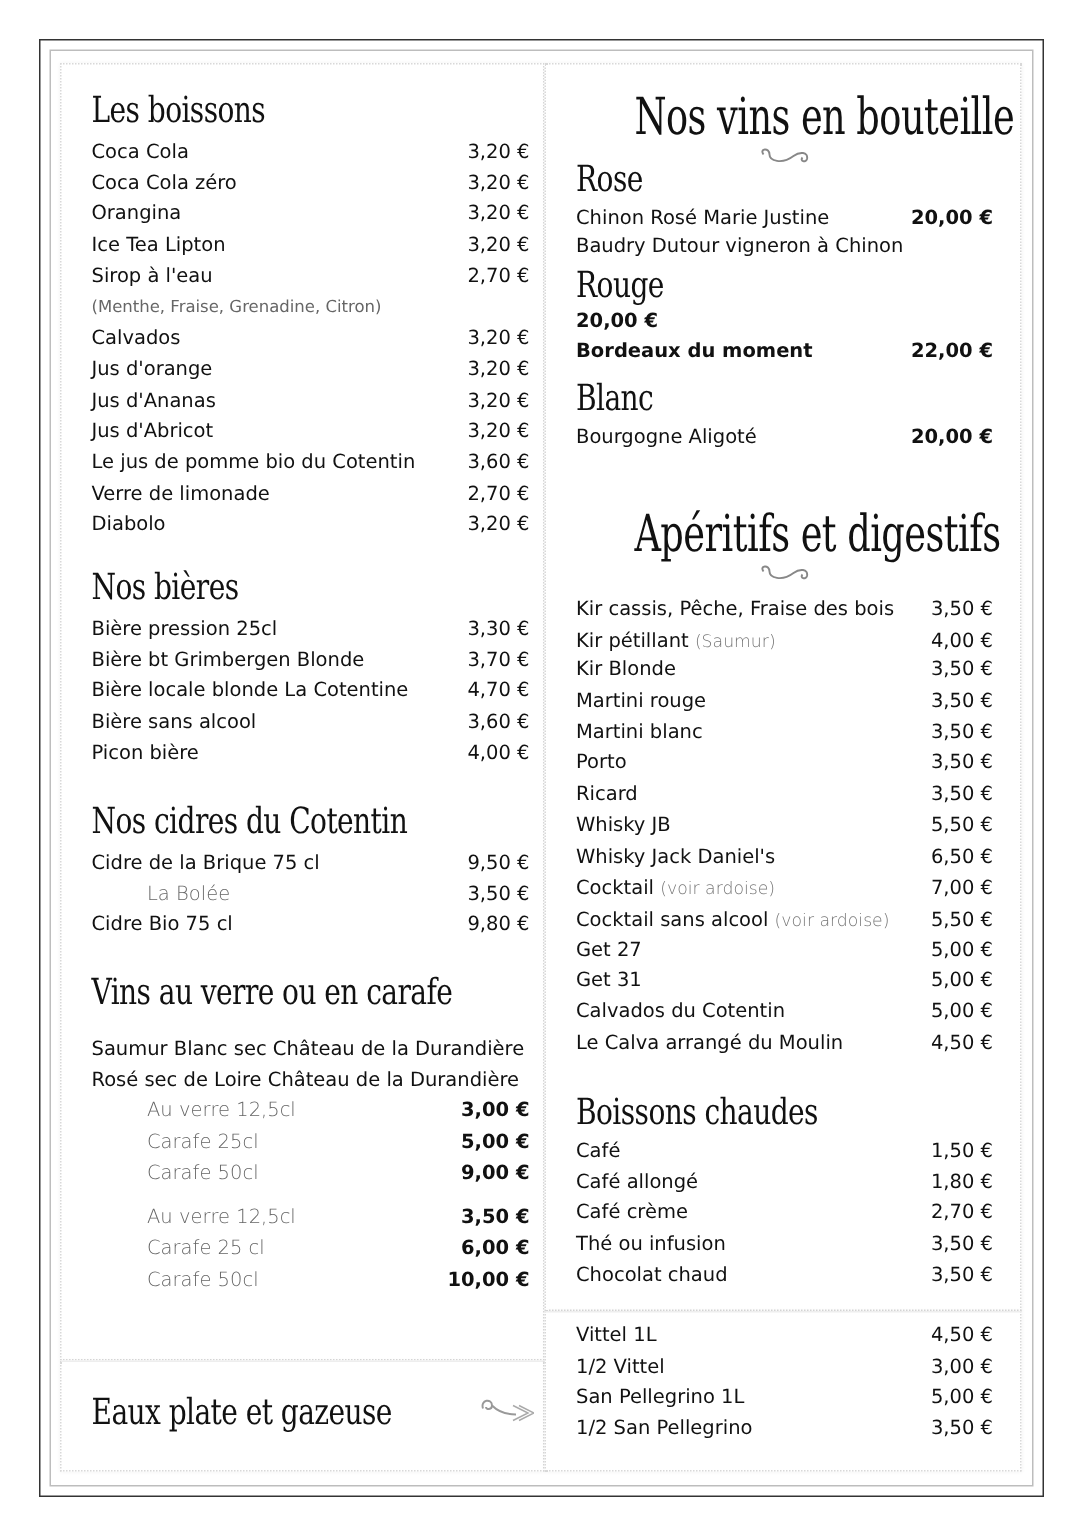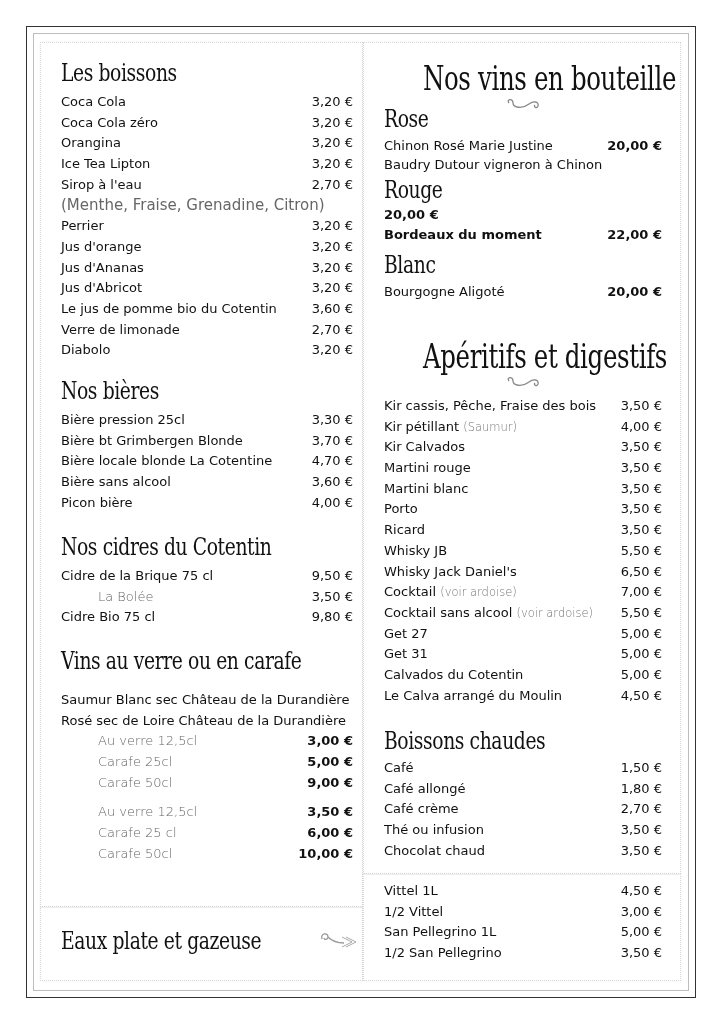--- a/index.html
+++ b/index.html
@@ -16,21 +16,21 @@
   .h-big { font-family:"DejaVu Serif", serif; letter-spacing:-0.5px; transform:scaleX(0.72); transform-origin:center; white-space:nowrap; text-align:center; }
 
   .sec { position:absolute; left:61px; width:292px; }
   .rsec { position:absolute; left:384px; width:278px; }
 
   .h2 { font-size:24px; height:30px; line-height:30px; }
   .row { display:flex; justify-content:space-between; align-items:baseline; font-size:13px; line-height:20.7px; height:20.7px; white-space:nowrap; }
   .row .name { font-weight:500; }
   .row .price { font-weight:500; }
   .row.light .name { color:#666; font-weight:300;margin-left:37px; }
-  .note { font-size:15px; color:#666; line-height:20.7px; height:20.7px; }
+  .note { font-size:11px; color:#666; line-height:20.7px; height:20.7px; }
   .muted { color:#777; font-size:11.5px; font-weight:300; }
   .price.bold { font-weight:bold; }
   .swirl { display:block; margin:0 auto; }
 </style>
 </head>
 <body>
 
 <div class="frame-outer"></div>
 <div class="frame-inner"></div>
 <div class="panel panel-left"></div>
@@ -56,21 +56,21 @@
     <div class="row">
         <span class="name">Ice Tea Lipton</span>
         <span class="price">3,20 €</span>
       </div>
     <div class="row">
         <span class="name">Sirop à l'eau</span>
         <span class="price">2,70 €</span>
       </div>
     <div class="note">(Menthe, Fraise, Grenadine, Citron)</div>
     <div class="row">
-        <span class="name">Perrier</span>
+        <span class="name">Calvados</span>
         <span class="price">3,20 €</span>
       </div>
     <div class="row">
         <span class="name">Jus d'orange</span>
         <span class="price">3,20 €</span>
       </div>
     <div class="row">
         <span class="name">Jus d'Ananas</span>
         <span class="price">3,20 €</span>
       </div>
@@ -220,21 +220,21 @@
   <div style="margin-top:6px;">
     <div class="row">
         <span class="name"><span>Kir cassis, Pêche, Fraise des bois</span> <span class="muted"></span></span>
         <span class="price">3,50 €</span>
       </div>
     <div class="row">
         <span class="name"><span>Kir pétillant</span> <span class="muted">(Saumur)</span></span>
         <span class="price">4,00 €</span>
       </div>
     <div class="row">
-        <span class="name"><span>Kir Calvados</span></span>
+        <span class="name"><span>Kir Blonde</span></span>
         <span class="price">3,50 €</span>
       </div>
     <div class="row">
         <span class="name"><span>Martini rouge</span></span>
         <span class="price">3,50 €</span>
       </div>
     <div class="row">
         <span class="name"><span>Martini blanc</span></span>
         <span class="price">3,50 €</span>
       </div>

